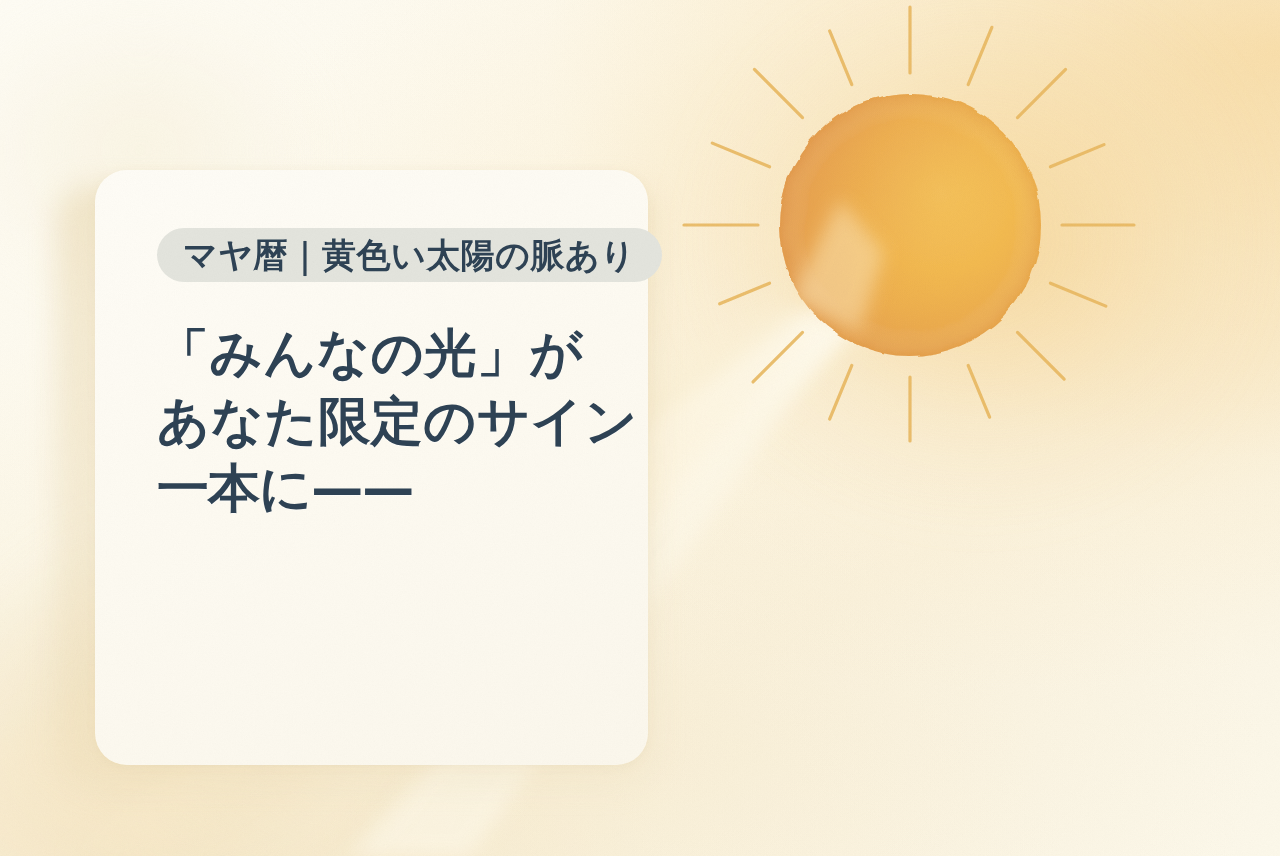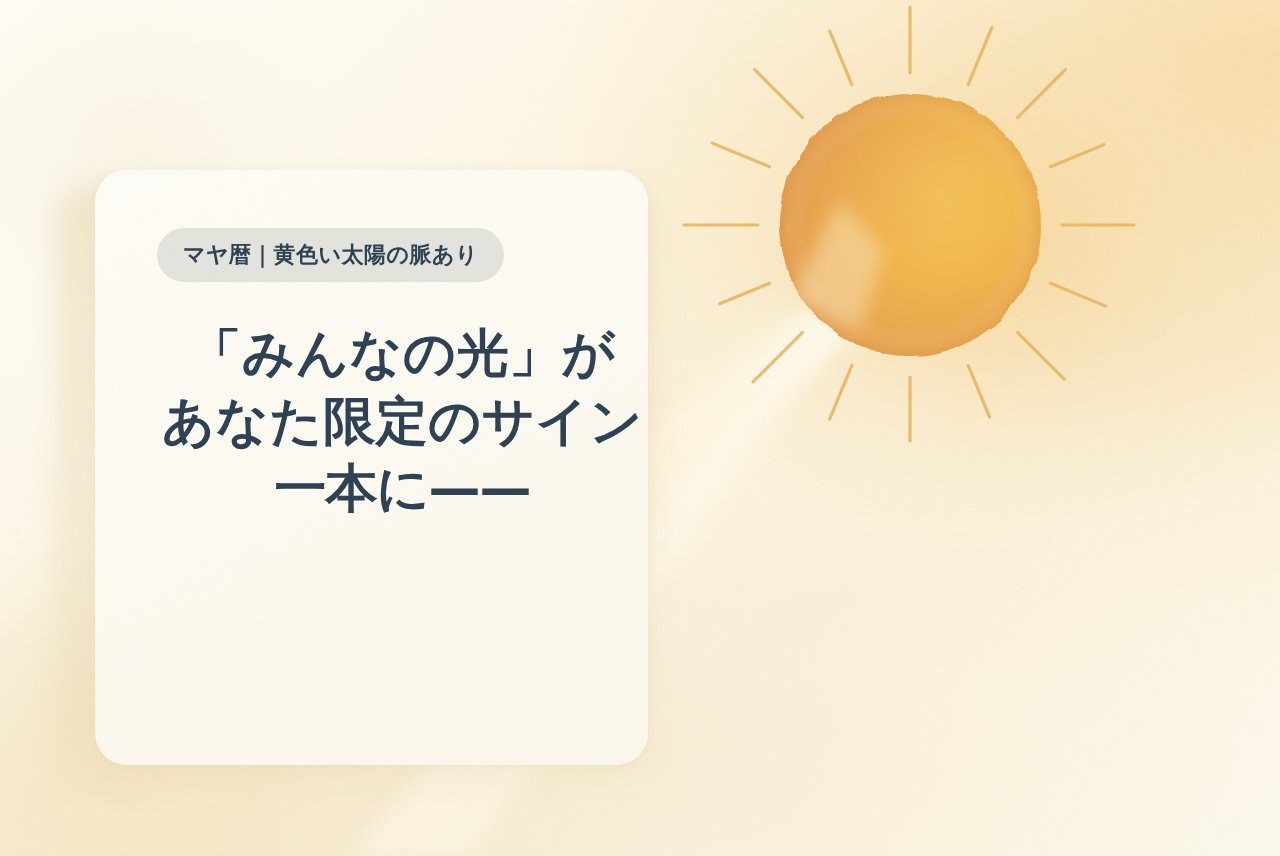--- a/index.html
+++ b/index.html
@@ -120,39 +120,38 @@
     display: inline-flex;
     align-items: center;
     height: 54px;
     padding: 0 26px;
     border-radius: 27px;
     background: #E3E4DD;
     box-sizing: border-box;
   }
   .badge-text {
     font-family: Liberation Sans, sans-serif;
-    font-size: 22px;
+    font-size: 34px;
     font-weight: 700;
     letter-spacing: 0.5px;
     color: #2E4254;
     white-space: nowrap;
     line-height: 1;
   }
 
   
   .headline {
     margin-top: 38px;
     font-family: "DejaVu Sans", "Liberation Sans", sans-serif;
     font-weight: 700;
     font-size: 52px;
     line-height: 1.30;
     letter-spacing: 0.5px;
     color: #2E4254;
     text-shadow: 0 1px 0 rgba(255,255,255,0.55);
-    text-align: center;
   }
   .headline-line {
     display: block;
     white-space: nowrap;
   }
   .headline-line.l2 {
     letter-spacing: -1px;
   }
 </style>
 </head>

